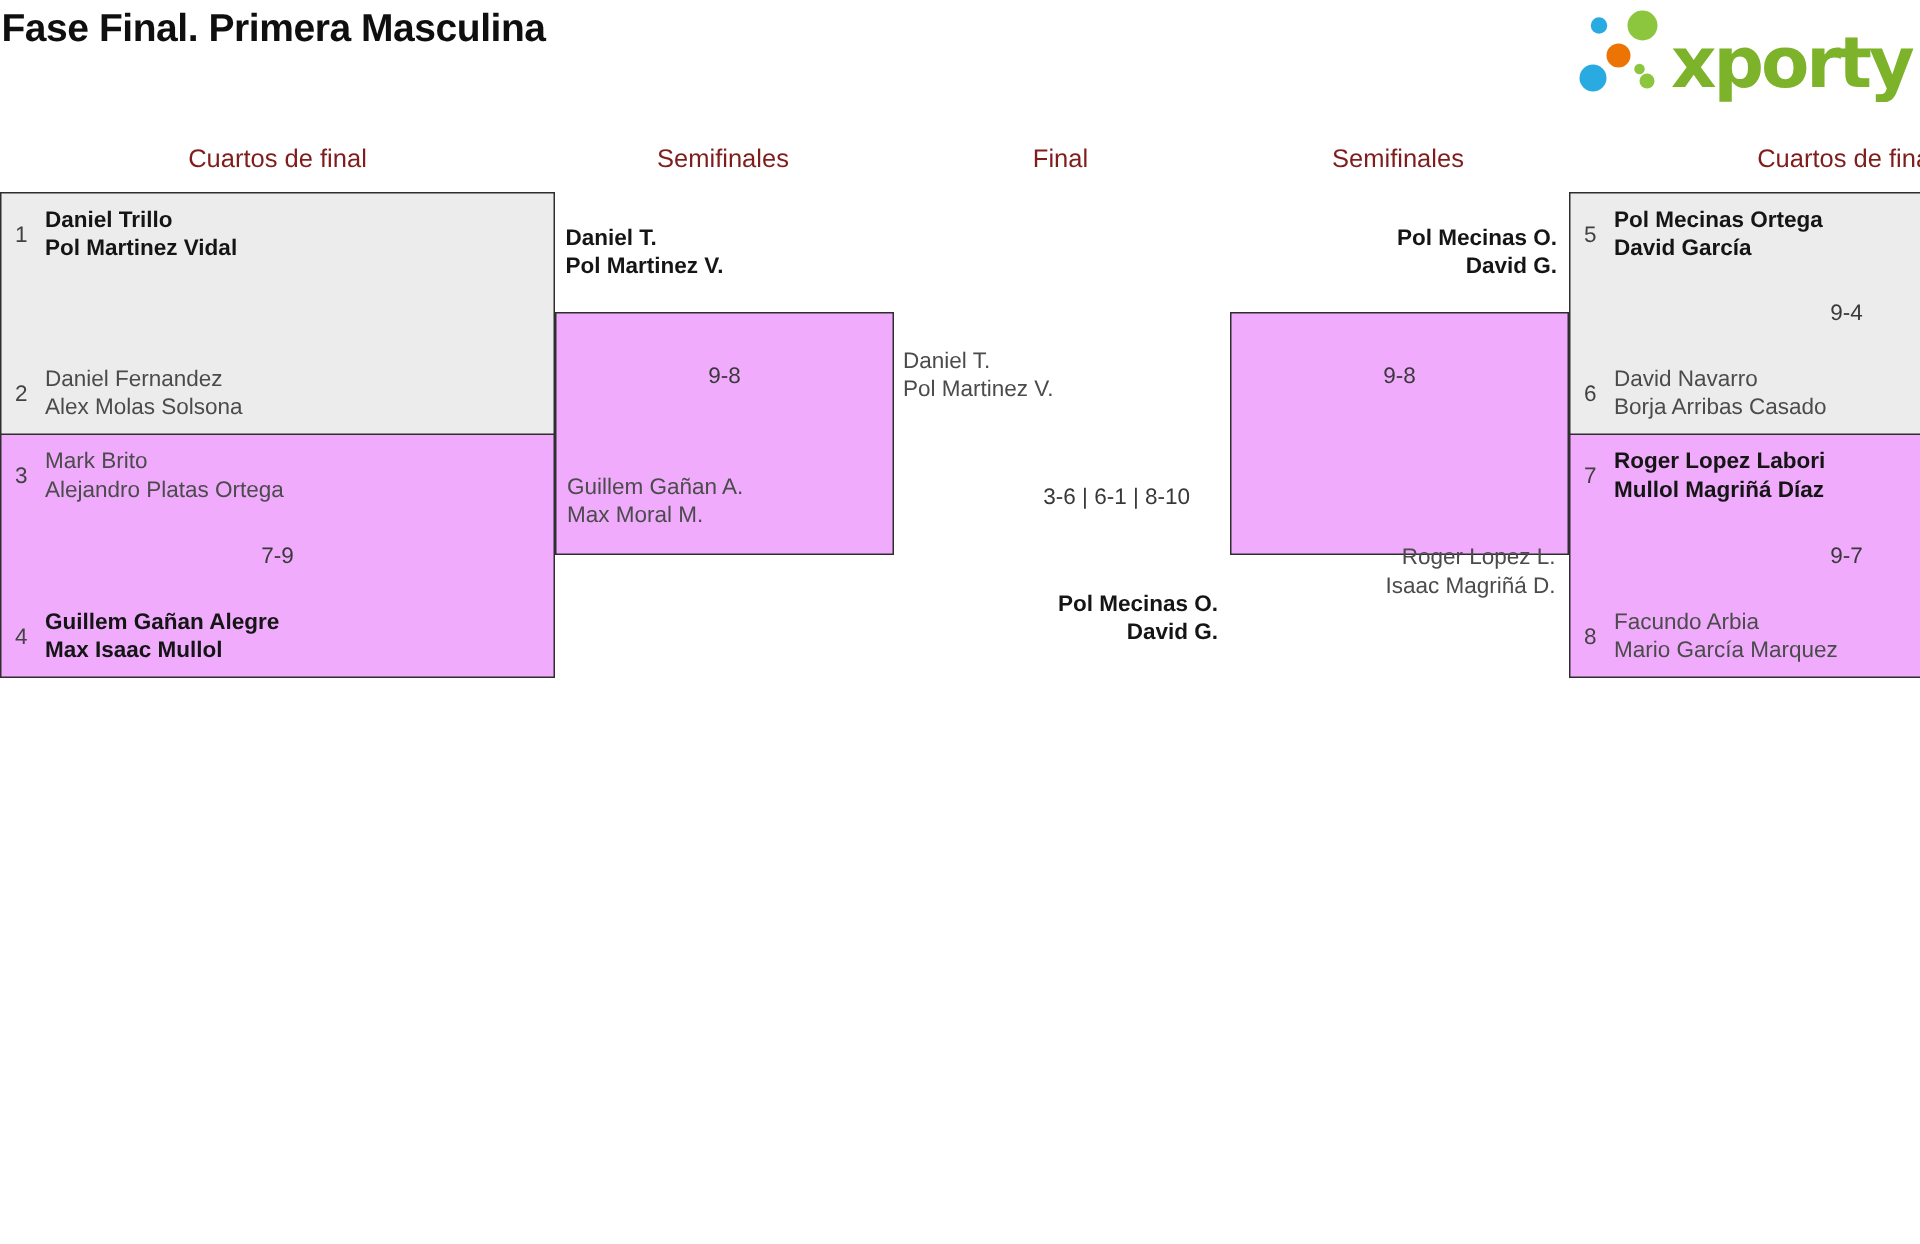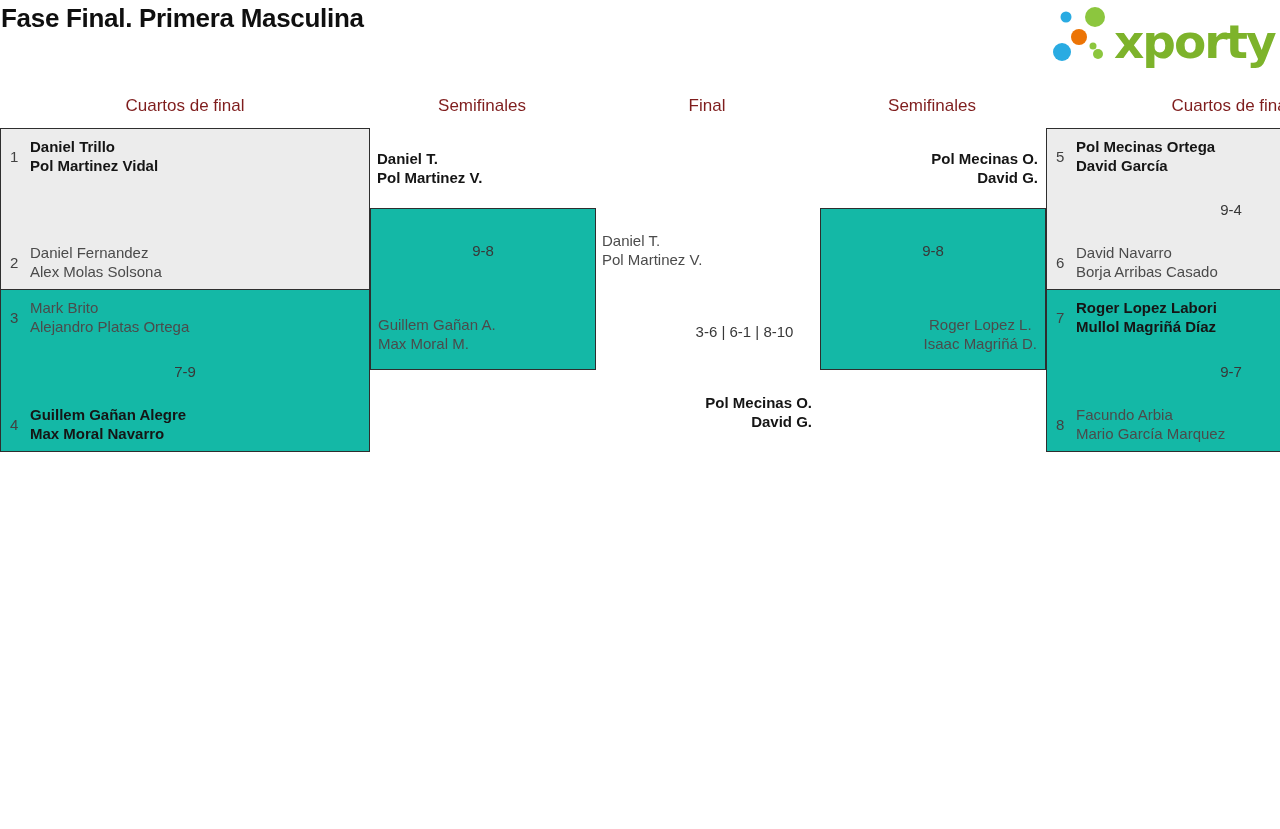--- a/index.html
+++ b/index.html
@@ -14,21 +14,21 @@
            font-size:26px; line-height:33px; font-weight:700; letter-spacing:-0.3px; }
   .logo { position:absolute; left:1048px; top:4px; width:232px; height:64px; }
 
   
   .round-header { position:absolute; top:96px; transform:translateX(-50%);
                   font-size:17px; font-weight:400; color:#7f1d1d; white-space:nowrap; }
   .rh-ql { left:185px; } .rh-sl { left:482px; } .rh-f { left:707px; }
   .rh-sr { left:932px; } .rh-qr { left:1231px; }
 
   
-  .box { position:absolute; box-sizing:border-box; border:1px solid #2e2e2e; background:#14b8a6; }
+  .box { position:absolute; box-sizing:border-box; border:1px solid #2e2e2e; background:#f0abfc; }
   .shaded { background:#ececec; }
   .qbox { width:370px; height:162px; }
   .q-left  { left:0px; }
   .q-right { left:1046px; }
   .q-top-box { top:128px; }
   .q-bot-box { top:290px; border-top:none; }
 
   .sbox { width:226px; height:162px; top:208px; }
   .s-left  { left:370px; }
   .s-right { left:820px; }
@@ -42,21 +42,21 @@
   
   .team-row { position:absolute; left:9px; display:flex; align-items:center; gap:8px; }
   .tr-top { top:8px; }
   .tr-bot { bottom:8px; }
   .q-score { position:absolute; top:50%; left:0; right:0; transform:translateY(-50%); text-align:center; }
 
   
   .s-score { position:absolute; top:33px; left:0; right:0; text-align:center; }
   .s-loser { position:absolute; top:106px; }
   .s-left .s-loser { left:7px; text-align:left; }
-  .s-right .s-loser { right:8px; text-align:center; }
+  .s-right .s-loser { right:8px; text-align:right;margin-top:47px; }
   .float-winner { position:absolute; top:149px; font-size:15px; line-height:19px; }
   .fw-left { left:377px; text-align:left; }
   .fw-right { left:820px; width:218px; text-align:right; }
 
   
   .final-top { position:absolute; left:602px; top:231px; }
   .final-score { position:absolute; left:595px; top:323px; width:225px; text-align:center;padding-left:37px; }
   .final-winner { position:absolute; left:595px; top:393px; width:217px; text-align:right; }
 
   .logo-word { font-family:"DejaVu Sans", sans-serif; font-weight:bold; }
@@ -111,21 +111,21 @@
       <div class="names">
         <div>Mark Brito</div>
         <div>Alejandro Platas Ortega</div>
       </div>
     </div>
     <div class="score q-score">7-9</div>
     <div class="team-row tr-bot">
       <div class="seed">4</div>
       <div class="names winner">
         <div>Guillem Gañan Alegre</div>
-        <div>Max Moral Navarro</div>
+        <div>Max Isaac Mullol</div>
       </div>
     </div>
   </div>
 
   <div class="float-winner fw-left names winner">
     <div>Daniel T.</div>
     <div>Pol Martinez V.</div>
   </div>
   <div class="box sbox s-left">
     <div class="score s-score">9-8</div>

